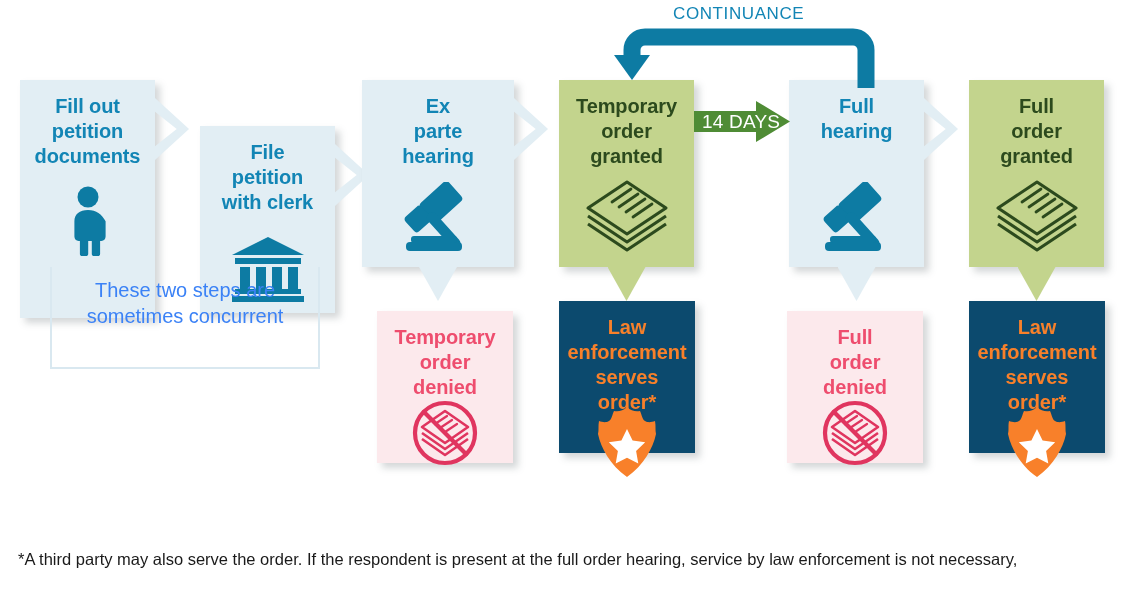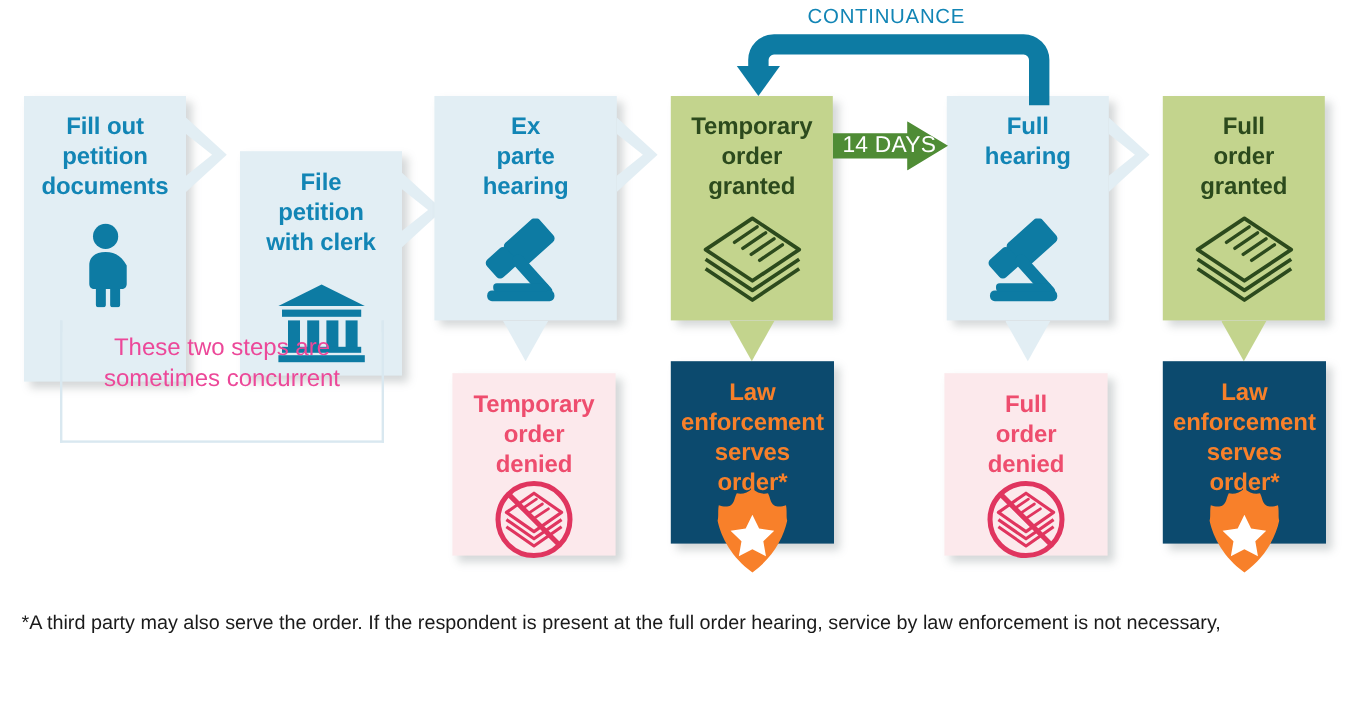--- a/index.html
+++ b/index.html
@@ -95,21 +95,21 @@
   
   #concurrent-note {
     position: absolute;
     box-sizing: border-box;
     border: 2px solid #d9e8f0;
     border-top: none;
     text-align: center;
     padding-top: 10px;
   }
   #concurrent-note .txt {
-    color: #ec4899;
+    color: #3b82f6;
     font-size: 20px;
     line-height: 26px;
     white-space: pre-line;
   }
 
   
   #days-arrow {
     position: absolute;
     display: flex;
     align-items: center;
@@ -136,20 +136,21 @@
     letter-spacing: 0.6px;
     white-space: nowrap;
   }
 
   
   .foot {
     position: absolute;
     color: #1a1a1a;
     font-size: 16.5px;
     line-height: 25px;
+    margin-top: 40px;
   }
 
   
   #top-artifact {
     position: absolute;
     left: 18px;
     top: 0px;
     width: 130px;
     height: 4px;
     opacity: 0.55;

